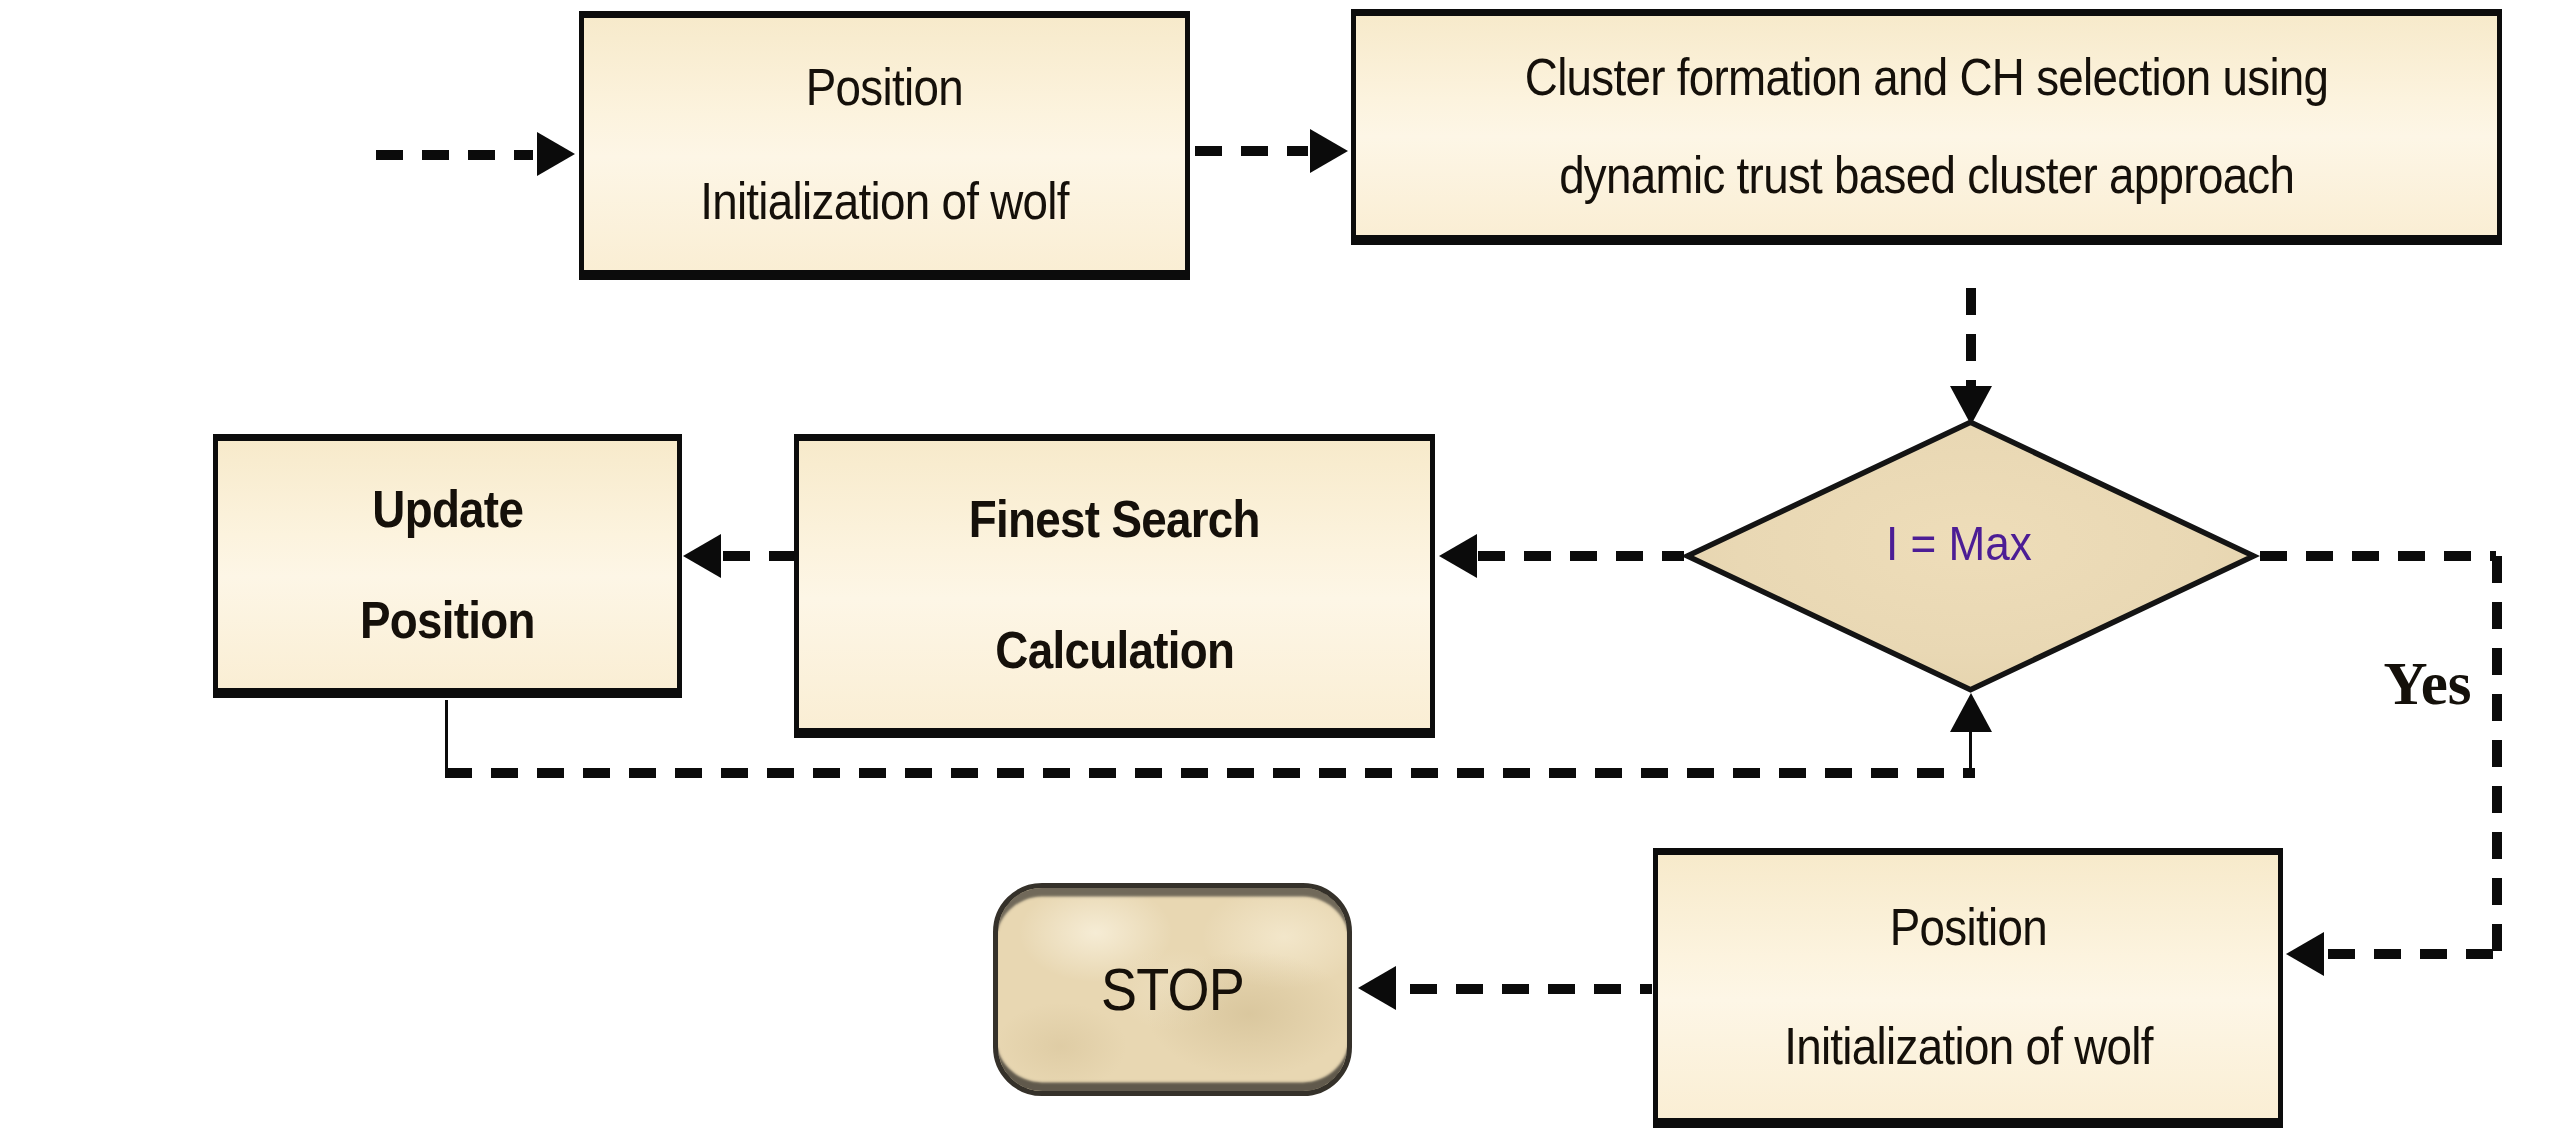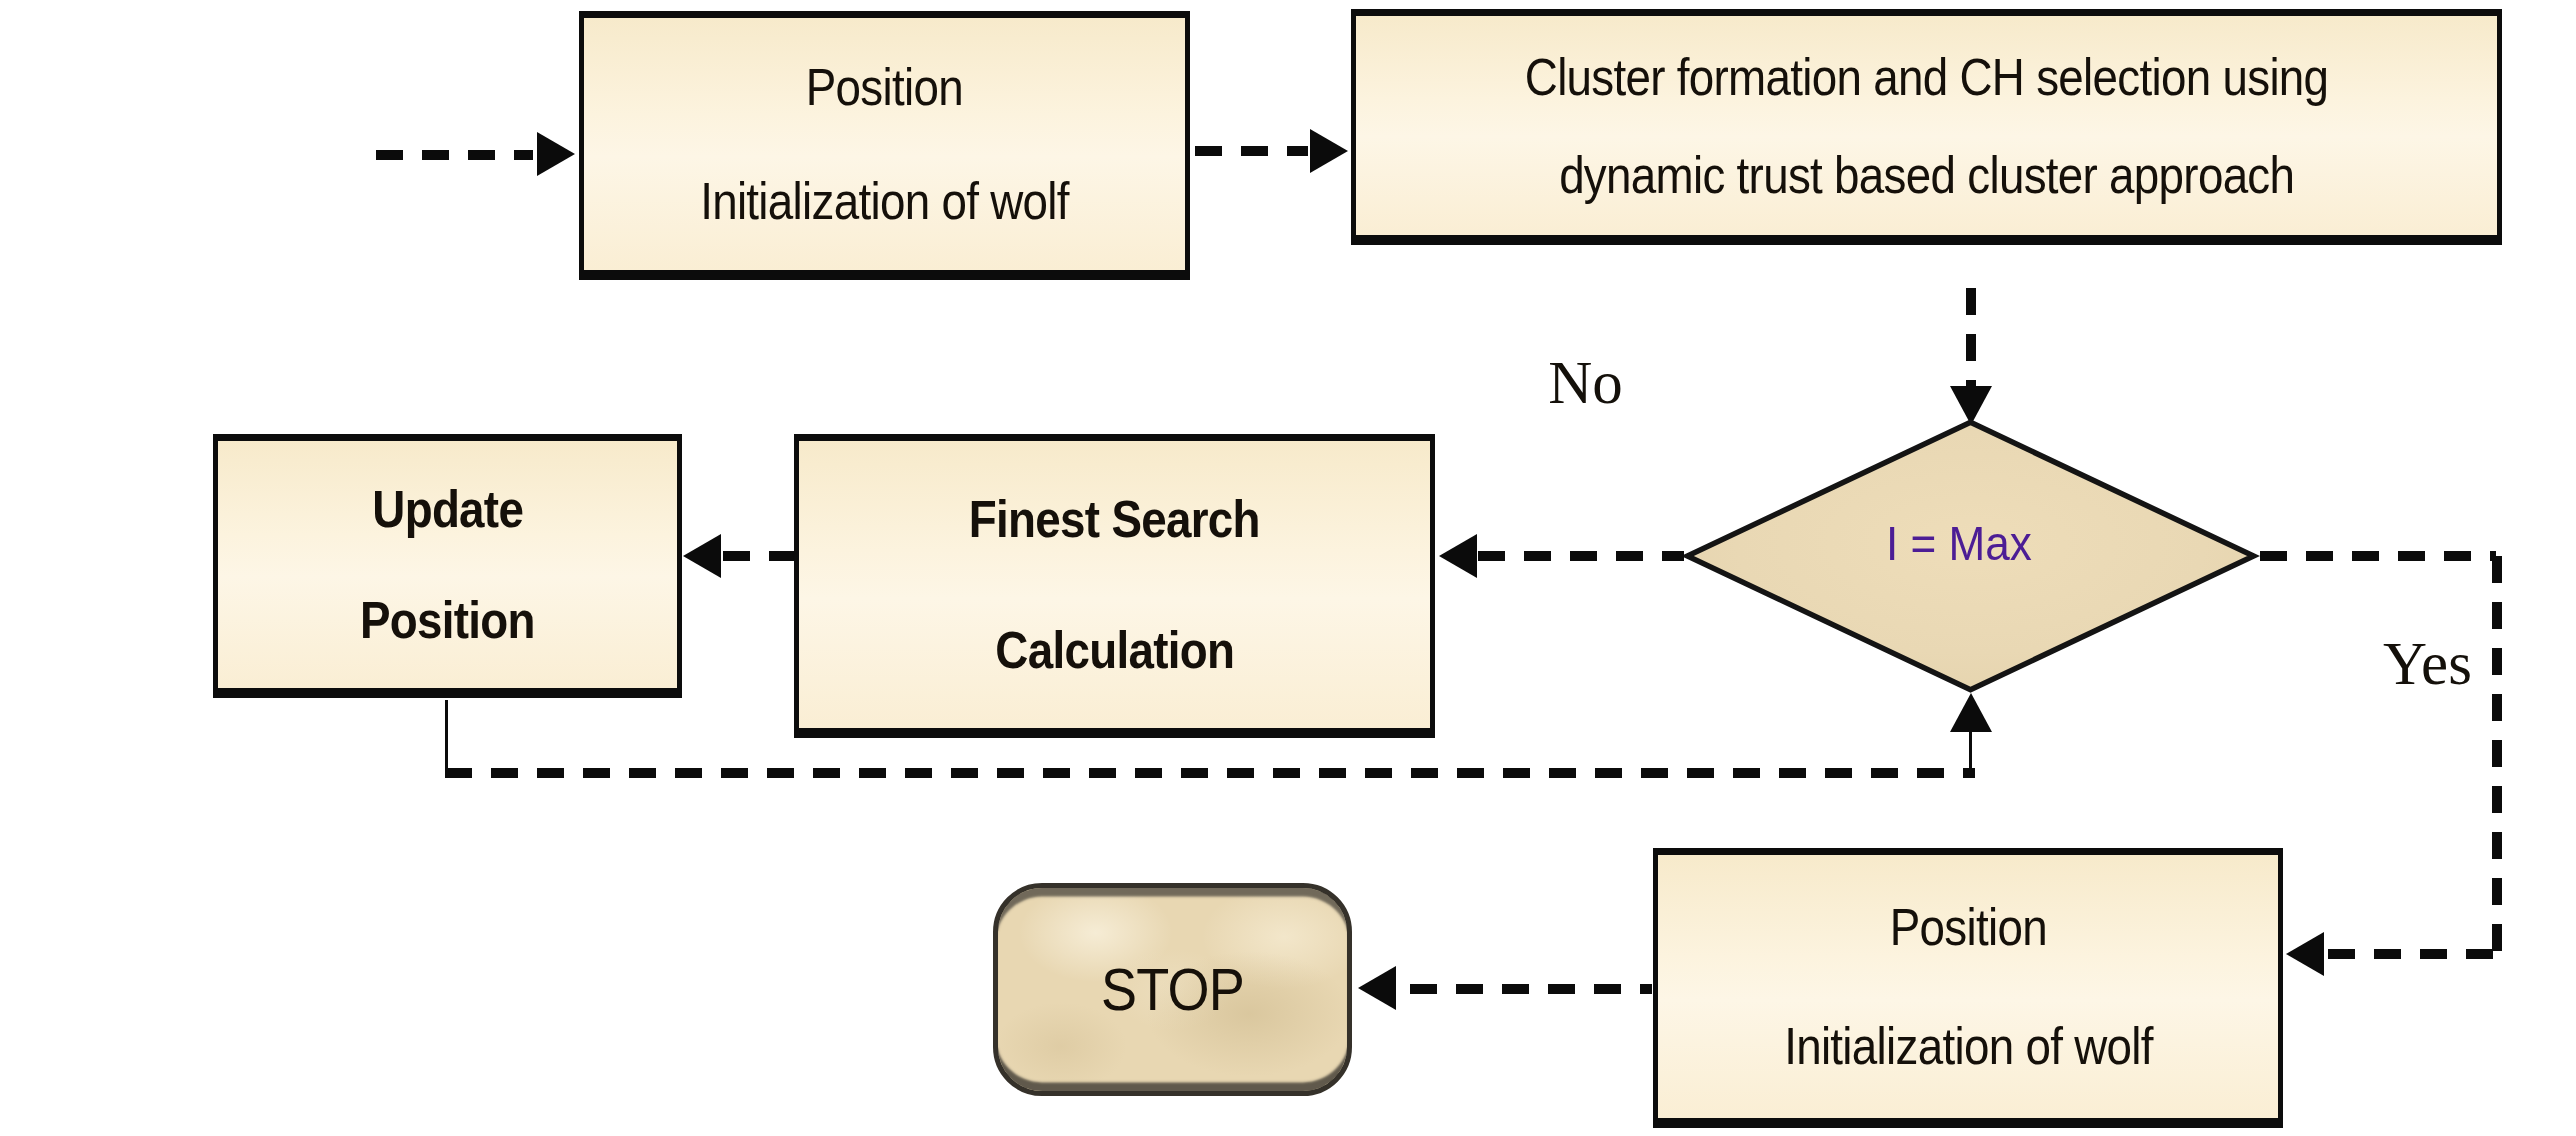--- a/index.html
+++ b/index.html
@@ -153,23 +153,22 @@
           <stop offset="100%" stop-color="#e2d0a8"></stop>
         </radialGradient>
       </defs>
       <polygon points="368,8 728,178 368,348 8,178" fill="url(#diamondFill)" stroke="#141414" stroke-width="7"></polygon>
     </svg>
     <div class="diamond-label" style="left:0; top:0; width:579px; height:280px;">
       <span>I = Max</span>
     </div>
   </div>
 
-  <div class="edge-label" style="left:1499px; top:343px; width:173px; height:79px;">No</div>
-
-  <div class="edge-label" style="left:2341px; top:624px; width:173px; height:79px;">Yes</div>
+
+  <div class="edge-label" style="left:2341px; top:644px; width:173px; height:79px;font-weight:bold;">Yes</div>
 
   <div class="dh" style="left:1478px; top:551px; width:206px;"></div>
   <div class="ah left" style="left:1439px; top:534px;"></div>
 
   <div class="proc" style="left:794px; top:434px; width:641px; height:304px;font-weight:bold;">
     <div class="lbl">Finest Search</div>
     <div class="lbl">Calculation</div>
   </div>
 
   <div class="dh" style="left:723px; top:551px; width:72px;"></div>

